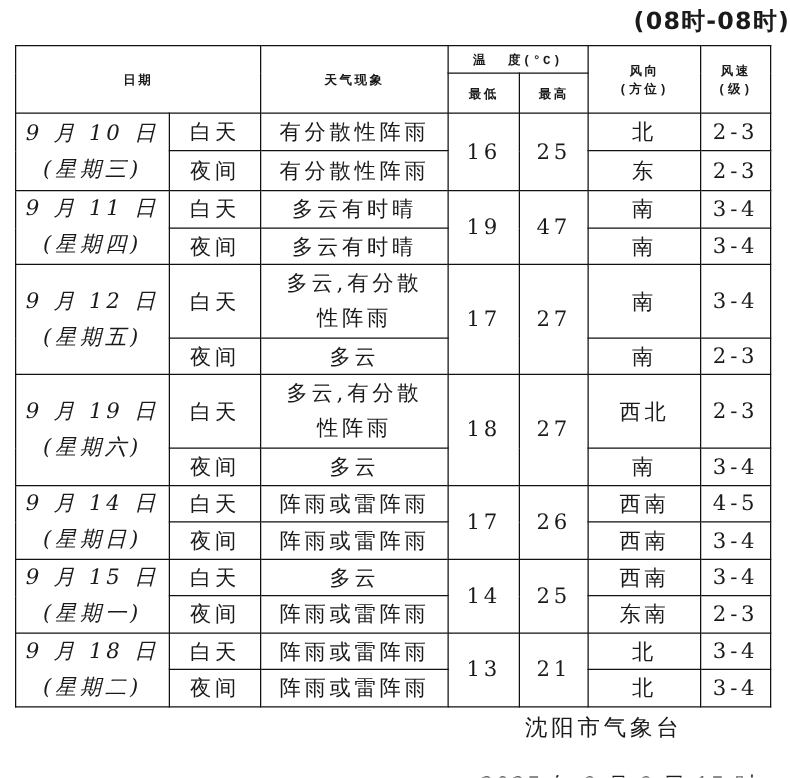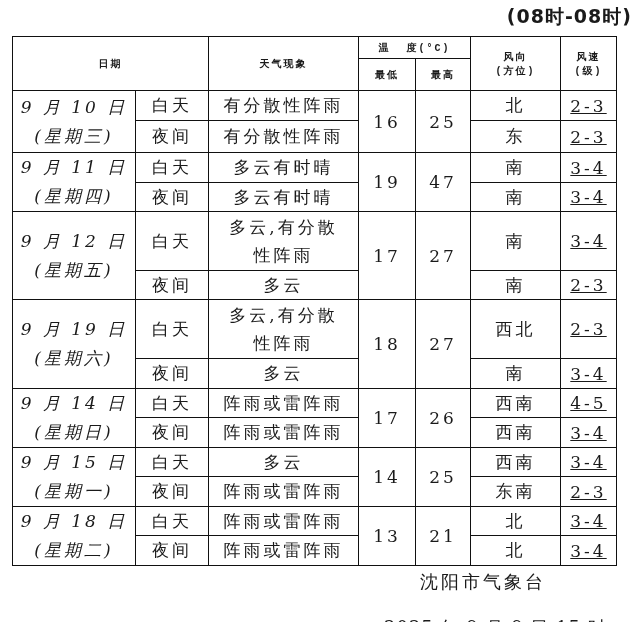--- a/index.html
+++ b/index.html
@@ -10,21 +10,21 @@
               font-family:"DejaVu Sans","Liberation Sans",sans-serif; }
   table.fc { position:absolute; left:12px; top:36px; border-collapse:collapse;
              table-layout:fixed; }
   table.fc td, table.fc th { border:1.5px solid #111; padding:0; text-align:center;
              vertical-align:middle; font-weight:normal; overflow:hidden; }
   table.fc th { font-family:Liberation Mono, monospace; font-weight:bold;
                 font-size:10px; letter-spacing:2px; }
   table.fc td { font-size:17px; letter-spacing:3px; }
   td.date { font-size:17px; line-height:29px; letter-spacing:2px;font-style:italic; }
   td.num { font-size:20px; letter-spacing:0; }
-  td.spd { font-size:18px; letter-spacing:0;text-decoration:underline; }
+  td.spd { font-size:18px; letter-spacing:0; }
   td.wx2 { line-height:28px; }
   .footer { position:absolute; font-size:18px; letter-spacing:3px; }
 </style>
 </head>
 <body>
 
 <div class="subtitle">(08时-08时)</div>
 
 <table class="fc">
   <colgroup>

